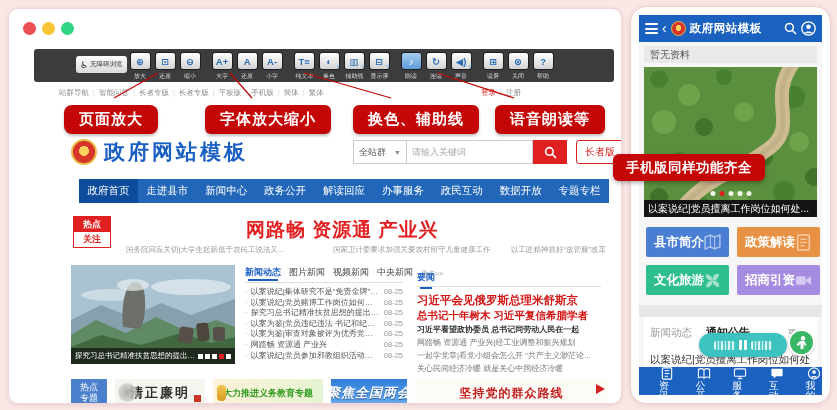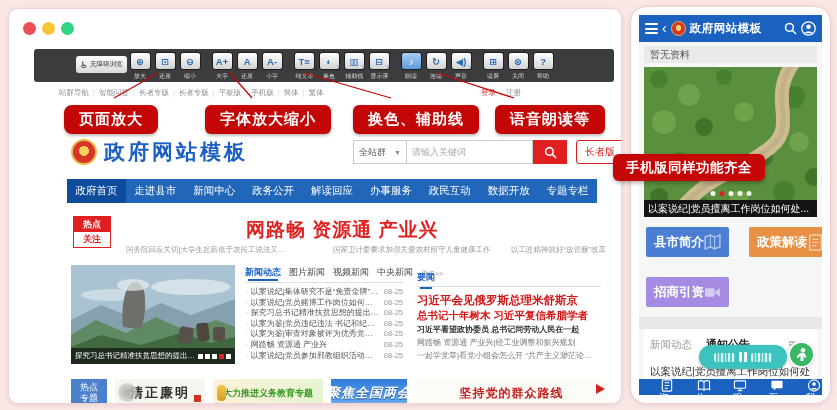--- a/index.html
+++ b/index.html
@@ -35,21 +35,21 @@
   .logo{position:absolute;left:8px;top:9px;display:flex;align-items:center;gap:7px;}
   .emblem{width:26px;height:26px;border-radius:50%;background:radial-gradient(circle at 50% 45%,#f6d35c 0 30%,#d8342a 31% 100%);border:2px solid #e7bb48;box-sizing:border-box;display:flex;align-items:center;justify-content:center;color:#f6d35c;font-size:8px;}
   .site-title{font-size:21px;font-weight:bold;color:#1a5fc4;letter-spacing:3px;white-space:nowrap;}
   .search{position:absolute;left:290px;top:11px;display:flex;height:24px;align-items:stretch;}
   .s-scope{width:54px;border:1px solid #ccc;background:#fff;font-size:9px;color:#555;display:flex;align-items:center;justify-content:space-between;padding:0 5px;box-sizing:border-box;}
   .s-scope .car{font-size:7px;color:#888;}
   .s-input{width:126px;border:1px solid #ccc;border-left:none;font-size:9px;color:#333;padding:0 5px;box-sizing:border-box;outline:none;font-family:inherit;}
   .s-input::placeholder{color:#aaa;}
   .s-btn{width:34px;background:#e02020;border:none;display:flex;align-items:center;justify-content:center;cursor:pointer;}
   .elder-btn{width:46px;margin-left:9px;border:1px solid #e02020;border-radius:3px;background:#fff;color:#e02020;font-size:10px;display:flex;align-items:center;justify-content:center;}
-  .nav{position:absolute;left:4px;top:50px;width:530px;height:24px;background:#2166b8;display:flex;justify-content:center;}
+  .nav{position:absolute;left:16px;top:50px;width:530px;height:24px;background:#2166b8;display:flex;justify-content:center;}
   .nav-item{flex:1;display:flex;align-items:center;justify-content:center;color:#fff;font-size:10.5px;white-space:nowrap;}
   .nav-item.active{background:#0d4c9c;}
   .hotrow{position:absolute;left:8px;top:84px;width:530px;height:50px;}
   .hotbadge{position:absolute;left:2px;top:3px;width:36px;border:1px solid #e02020;}
   .hotbadge .t{height:15px;background:#e02020;color:#fff;font-size:9px;font-weight:bold;display:flex;align-items:center;justify-content:center;}
   .hotbadge .b{height:15px;background:#fff;color:#e02020;font-size:9px;font-weight:bold;display:flex;align-items:center;justify-content:center;}
   .headline{position:absolute;left:175px;top:4px;font-size:19px;font-weight:bold;color:#e02020;letter-spacing:1px;white-space:nowrap;}
   .sublink{position:absolute;top:32px;font-size:7.5px;color:#999;white-space:nowrap;}
   .sl1{left:55px;}.sl2{left:262px;}.sl3{left:440px;}
   
@@ -102,21 +102,21 @@
   .pback{color:#fff;font-size:14px;line-height:1;margin-top:-2px;}
   .pemblem{width:15px;height:15px;border-radius:50%;background:radial-gradient(circle at 50% 45%,#f6d35c 0 30%,#d8342a 31% 100%);border:1.5px solid #e7bb48;box-sizing:border-box;flex:none;}
   .ptitle{color:#fff;font-weight:bold;font-size:11.5px;letter-spacing:.5px;white-space:nowrap;}
   .phead .sp{flex:1;}
   .pnodata{height:17px;background:#e9e9e9;margin:4px 5px 0;display:flex;align-items:center;padding:0 6px;font-size:10px;color:#555;flex:none;}
   .pimg{margin:4px 5px 0;height:150px;position:relative;overflow:hidden;flex:none;}
   .pdots{position:absolute;left:50%;transform:translateX(-50%);bottom:21px;display:flex;gap:4px;}
   .rd{width:5px;height:5px;border-radius:50%;background:rgba(255,255,255,.9);}
   .rd.on{background:#e02020;}
   .pcap{position:absolute;left:0;right:0;bottom:0;height:17px;background:#141414;color:#fff;font-size:10px;display:flex;align-items:center;padding:0 4px;white-space:nowrap;overflow:hidden;}
-  .ptiles{margin:10px 7px 0;display:grid;grid-template-columns:1fr 1fr 1fr;gap:20px;flex:none;}
+  .ptiles{margin:10px 7px 0;display:grid;grid-template-columns:1fr 1fr;gap:8px;flex:none;}
   .ptile{height:30px;border-radius:2px;display:flex;align-items:center;padding:0 8px;color:#fff;font-weight:bold;font-size:12.5px;white-space:nowrap;}
   .ptile svg{margin-left:auto;opacity:.55;}
   .pgap{height:12px;background:#e7e7e7;margin-top:10px;flex:none;}
   .psec{background:#fff;margin:0 5px;padding:8px 6px 0;position:relative;flex:1;}
   .ptabs{display:flex;align-items:baseline;gap:14px;}
   .ptab-off{font-size:10.5px;color:#999;}
   .ptab-on{font-size:11px;color:#222;font-weight:bold;}
   .pmore{margin-left:auto;font-size:9px;color:#999;}
   .pnews{margin-top:13px;font-size:10.5px;color:#333;white-space:nowrap;overflow:hidden;}
   .player{position:absolute;left:55px;top:16px;width:88px;height:24px;background:#3cc3c0;border-radius:12px;display:flex;align-items:center;justify-content:center;gap:4px;box-shadow:0 1px 3px rgba(0,0,0,.25);}
@@ -459,20 +459,21 @@
       <div class="yaowen">
         <span class="ytab">要闻</span>
         <div class="yhr"></div>
         <div class="ylist">
 
         <div class="yw-l1">习近平会见俄罗斯总理米舒斯京</div>
             <div class="yw-l2">总书记十年树木 习近平复信希腊学者</div>
             <div class="yw-l3">习近平看望政协委员 总书记同劳动人民在一起</div>
             <div class="yw-l4">网路畅 资源通 产业兴|经工业调整和振兴规划</div>
             <div class="yw-l4">一起学党章|看党小组会怎么开 “共产主义渺茫论...</div>
+            <div class="yw-l4">关心民间经济冷暖 就是关心中国经济冷暖</div>
           </div>
       </div>
 
       <div class="strip">
         <div class="strip-hot">
           <span>热点</span>
           <span>专题</span>
         </div>
         <div class="bnr bnr1">清正廉明</div>
         <div class="bnr bnr2">大力推进义务教育专题</div>

